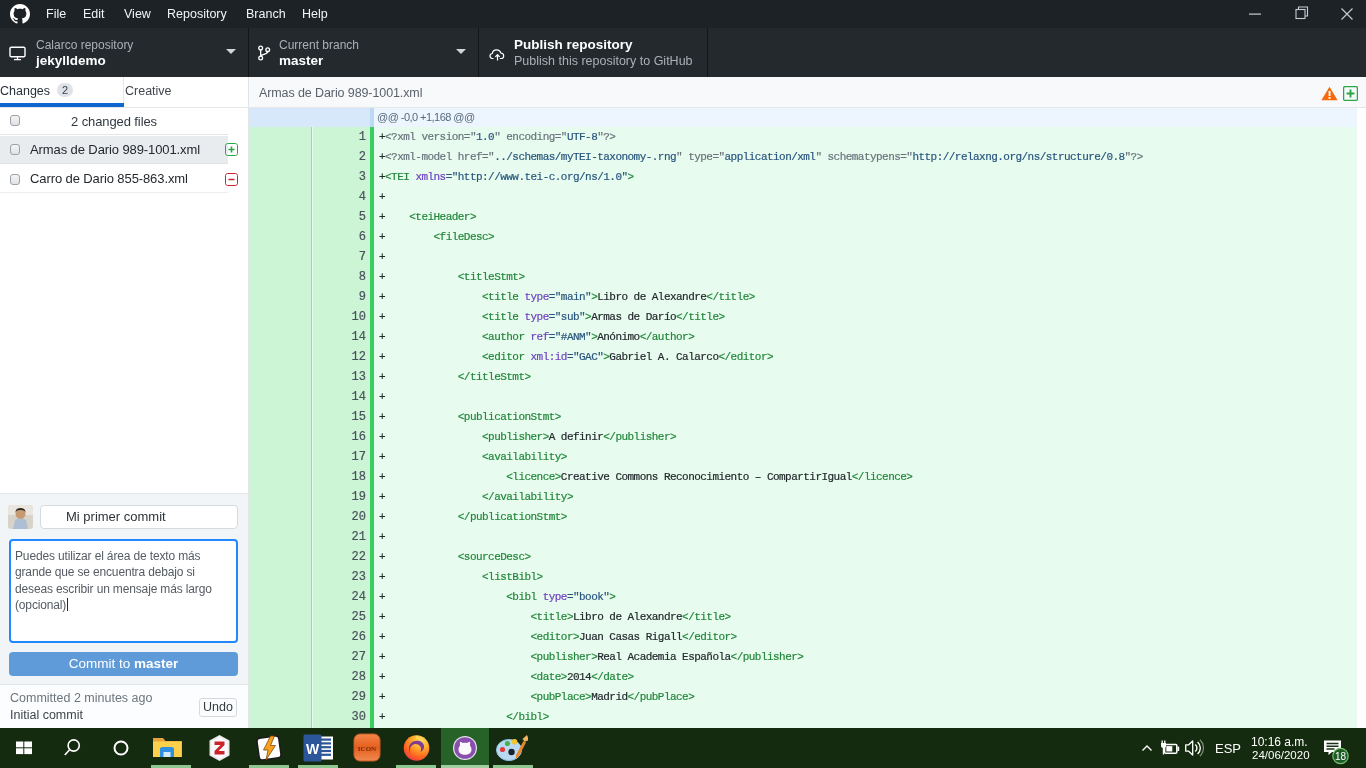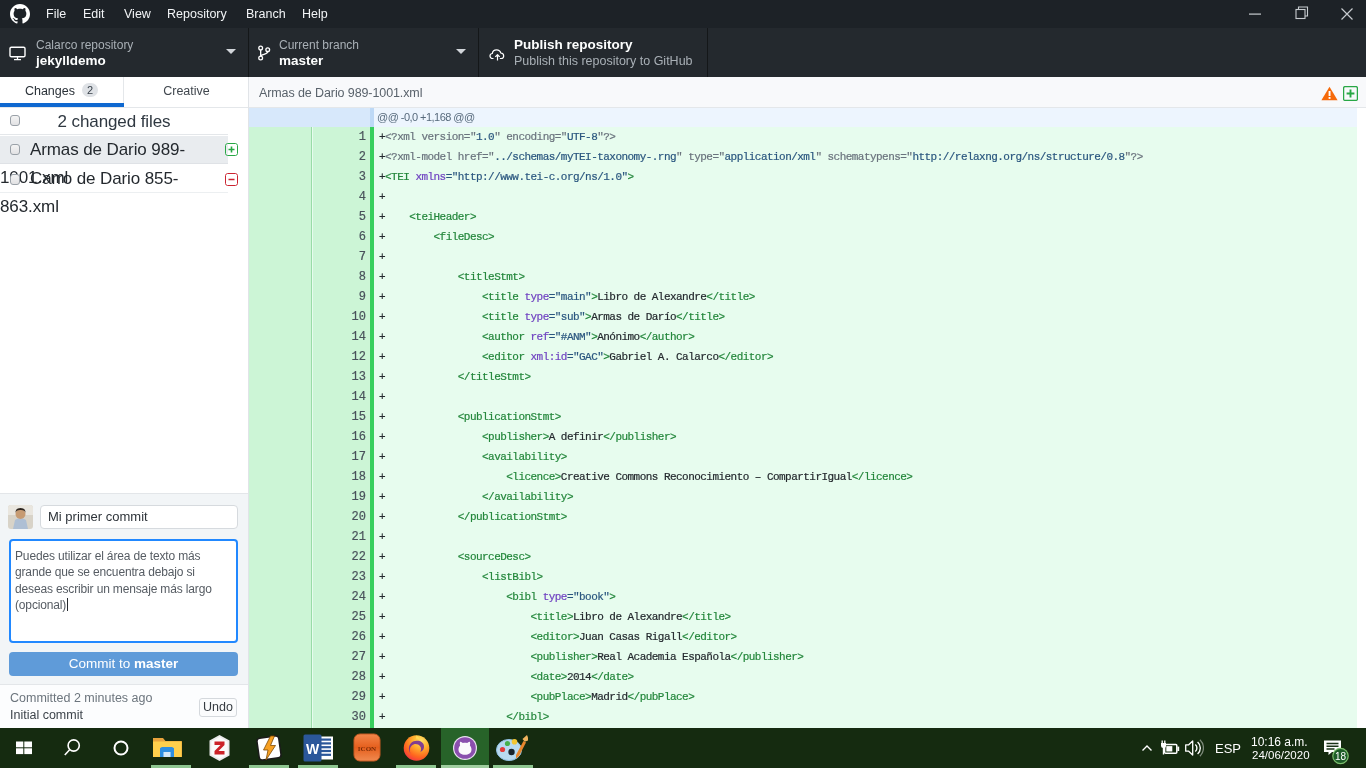--- a/index.html
+++ b/index.html
@@ -10,24 +10,24 @@
 .winbtn{position:absolute;top:0;height:28px;color:#c7cbcf}
 
 #toolbar{position:absolute;left:0;top:28px;width:1366px;height:49px;background:#24292e}
 .tbsec{position:absolute;top:0;height:49px;border-right:1px solid #141719}
 .tb-label{position:absolute;font-size:12px;color:#a9b0b6;white-space:nowrap}
 .tb-value{position:absolute;font-size:13.5px;font-weight:bold;color:#fdfefe;white-space:nowrap}
 .tb-arrow{position:absolute;width:0;height:0;border-left:5px solid transparent;border-right:5px solid transparent;border-top:5px solid #d1d5da}
 
 #sidebar{position:absolute;left:0;top:77px;width:249px;height:651px;background:#fff;border-right:1px solid #e1e4e8}
 #tabrow{position:absolute;left:0;top:0;width:248px;height:31px;background:#fff;border-bottom:1px solid #e4e7ea}
-.tab{position:absolute;top:0;height:31px;font-size:12.5px;color:#2a3138;text-align:center;line-height:29px}
+.tab{position:absolute;top:0;height:31px;font-size:12.5px;color:#2a3138;line-height:29px}
 #tabline{position:absolute;left:0;top:26px;width:124px;height:4px;background:#0f68d0}
 .badge{display:inline-block;background:#dfe2e6;color:#39424b;border-radius:8px;font-size:11px;line-height:14px;height:14px;padding:0 5px;vertical-align:1px}
-.srow{position:absolute;left:0;width:228px;font-size:17px;letter-spacing:-0.1px;color:#24292e}
+.srow{position:absolute;left:0;width:228px;font-size:13px;letter-spacing:-0.1px;color:#24292e}
 .cbox{position:absolute;left:10px;width:10px;height:11px;border:1px solid #9aa1a8;border-radius:3px;background:linear-gradient(#f4f4f4,#e2e2e4)}
 .fic{position:absolute;left:225px;width:13px;height:13px;border-radius:2.5px;font-weight:bold}
 
 #commitbox{position:absolute;left:0;top:416px;width:248px;height:208px;background:#f2f5f7;border-top:1px solid #e3e6e9}
 #undobox{position:absolute;left:0;top:607px;width:248px;height:44px;background:#fcfdfe;border-top:1px solid #e3e6e9}
 
 #content{position:absolute;left:249px;top:77px;width:1117px;height:651px;background:#fff}
 #fhead{position:absolute;left:0;top:0;width:1117px;height:31px;background:#f8f9fb;border-bottom:1px solid #e4e7ea}
 #diff{position:absolute;left:0;top:31px;width:1108px;height:620px;background:#e7fcee;overflow:hidden}
 #gut1{position:absolute;left:0;top:19px;width:63px;height:601px;background:#ccf5d6;border-right:1px solid #99dba7}
@@ -126,21 +126,21 @@
           </clipPath>
         </defs>
         <g clip-path="url(#av)">
           <rect width="25" height="24" fill="#d8d3c8"></rect>
           <rect x="0" y="0" width="25" height="10" fill="#e9e6df"></rect>
           <path d="M5 24 L7 15 Q12.5 11 18 15 L20 24 Z" fill="#aebfd4"></path>
           <circle cx="12.5" cy="9" r="5" fill="#c79b72"></circle>
           <path d="M7.4 8 Q7.2 3.2 12.5 3 Q17.8 3.2 17.6 8 Q17 4.8 12.5 5 Q8 4.8 7.4 8 Z" fill="#2e2620"></path>
         </g>
       </svg>
-    <div class="abs" style="left:40px;top:11px;width:198px;height:24px;background:#fff;border:1px solid #d6dade;border-radius:4px;font-size:13px;color:#2d3339;line-height:22px;padding-left:7px">Mi primer commit</div>
+    <div class="abs" style="left:40px;top:11px;width:198px;height:24px;background:#fff;border:1px solid #d6dade;border-radius:4px;font-size:13px;color:#2d3339;line-height:22px;padding-left:25px">Mi primer commit</div>
     <div class="abs" style="left:9px;top:45px;width:229px;height:104px;background:#fff;border:2px solid #2188ff;border-radius:4px;font-size:12px;letter-spacing:-0.15px;color:#565c63;padding:7px 0 0 4px;line-height:16.4px;white-space:nowrap">Puedes utilizar el área de texto más<br>grande que se encuentra debajo si<br>deseas escribir un mensaje más largo<br>(opcional)<span style="display:inline-block;width:1px;height:13px;background:#24292e;vertical-align:-2px;margin-left:1px"></span></div>
     <div class="abs" style="left:9px;top:158px;width:229px;height:24px;background:#5f9bd9;border-radius:4px;color:#fff;font-size:13.5px;text-align:center;line-height:24px">Commit to <b>master</b></div>
   </div>
   <div id="undobox">
     <div class="abs" style="left:10px;top:6px;font-size:12.5px;color:#6c757d">Committed 2 minutes ago</div>
     <div class="abs" style="left:10px;top:23px;font-size:12.5px;color:#3d444b">Initial commit</div>
     <div class="abs" style="left:199px;top:13px;width:38px;height:19px;background:#fbfcfd;border:1px solid #d5d9dd;border-radius:3px;font-size:12.5px;color:#363c42;text-align:center;line-height:17px">Undo</div>
   </div>
 </div>
 

